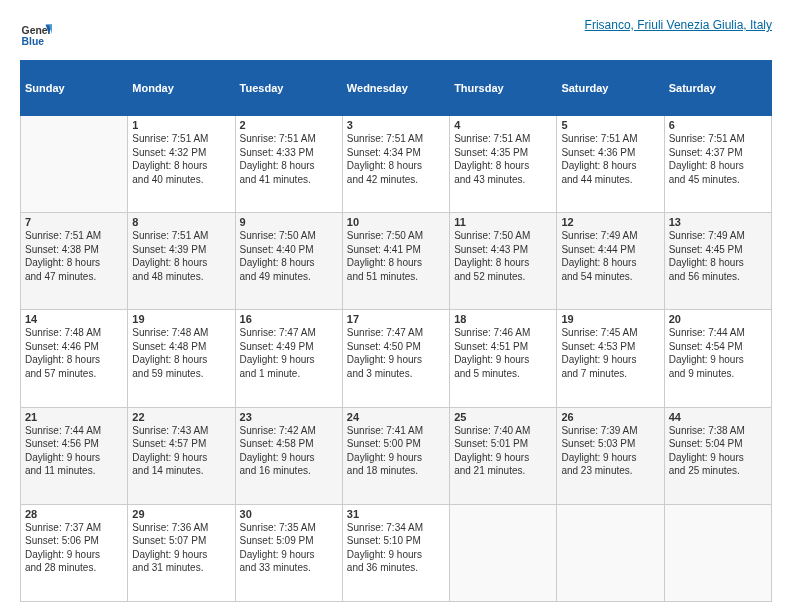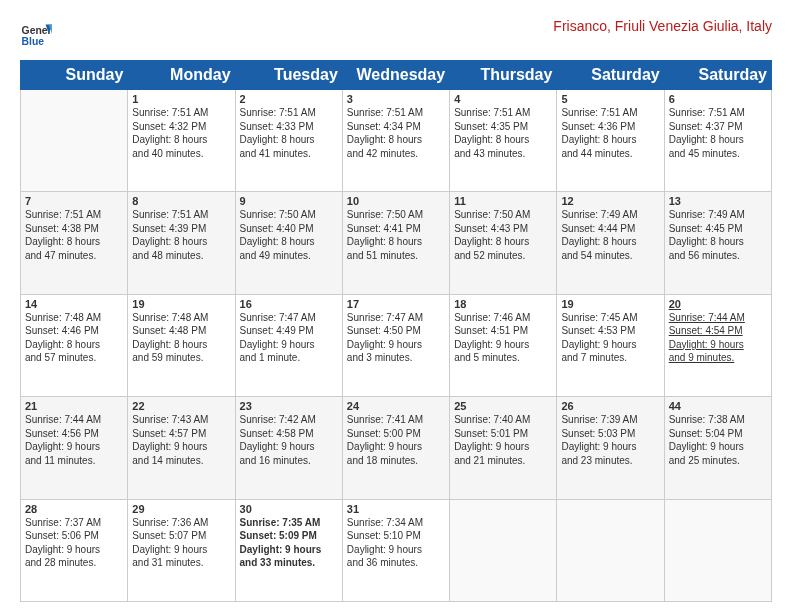--- a/index.html
+++ b/index.html
@@ -36,37 +36,38 @@
     .title-block {
       text-align: right;
     }
     .main-title {
       font-size: 32px;
       font-weight: bold;
       color: #333;
       line-height: 1.1;
     }
     .subtitle {
-      font-size: 14px;
-      color: #b91c1c;
+      font-size: 12px;
+      color: #0369a1;
+      text-decoration: underline;
     }
     .calendar {
       flex: 1;
       border: 1px solid #ccc;
       border-collapse: collapse;
       width: 100%;
       table-layout: fixed;
     }
     .calendar th {
       background: #1a5fa8;
       color: #fff;
-      font-size: 16px;
+      font-size: 11px;
       font-weight: bold;
-      padding: 5px 4px;
-      text-align: right;
+      padding: 21px 4px;
+      text-align: left;
       border: 1px solid #1a5fa8;
     }
     .calendar td {
       border: 1px solid #ccc;
       vertical-align: top;
       padding: 3px 4px;
       font-size: 10px;
       color: #333;
       background: #fff;
     }
@@ -255,21 +256,21 @@
 Daylight: 9 hours
 and 5 minutes.</div>
           </td>
           <td style="background: rgb(255, 255, 255);">
             <span class="day-num">19</span>
             <div class="day-info" style="white-space: pre-line;">Sunrise: 7:45 AM
 Sunset: 4:53 PM
 Daylight: 9 hours
 and 7 minutes.</div>
           </td>
-          <td style="background: rgb(255, 255, 255); text-decoration: underline;">
+          <td style="background: rgb(255, 255, 255);">
             <span class="day-num">20</span>
             <div class="day-info" style="white-space: pre-line;">Sunrise: 7:44 AM
 Sunset: 4:54 PM
 Daylight: 9 hours
 and 9 minutes.</div>
           </td>
         </tr>
         <tr style="background: rgb(245, 245, 245);">
           <td style="background: rgb(245, 245, 245);">
             <span class="day-num">21</span>
@@ -331,21 +332,21 @@
           </td>
           <td style="background: rgb(255, 255, 255);">
             <span class="day-num">29</span>
             <div class="day-info" style="white-space: pre-line;">Sunrise: 7:36 AM
 Sunset: 5:07 PM
 Daylight: 9 hours
 and 31 minutes.</div>
           </td>
           <td style="background: rgb(255, 255, 255);">
             <span class="day-num">30</span>
-            <div class="day-info" style="white-space: pre-line; font-weight: bold;">Sunrise: 7:35 AM
+            <div class="day-info" style="white-space: pre-line;">Sunrise: 7:35 AM
 Sunset: 5:09 PM
 Daylight: 9 hours
 and 33 minutes.</div>
           </td>
           <td style="background: rgb(255, 255, 255);">
             <span class="day-num">31</span>
             <div class="day-info" style="white-space: pre-line;">Sunrise: 7:34 AM
 Sunset: 5:10 PM
 Daylight: 9 hours
 and 36 minutes.</div>

